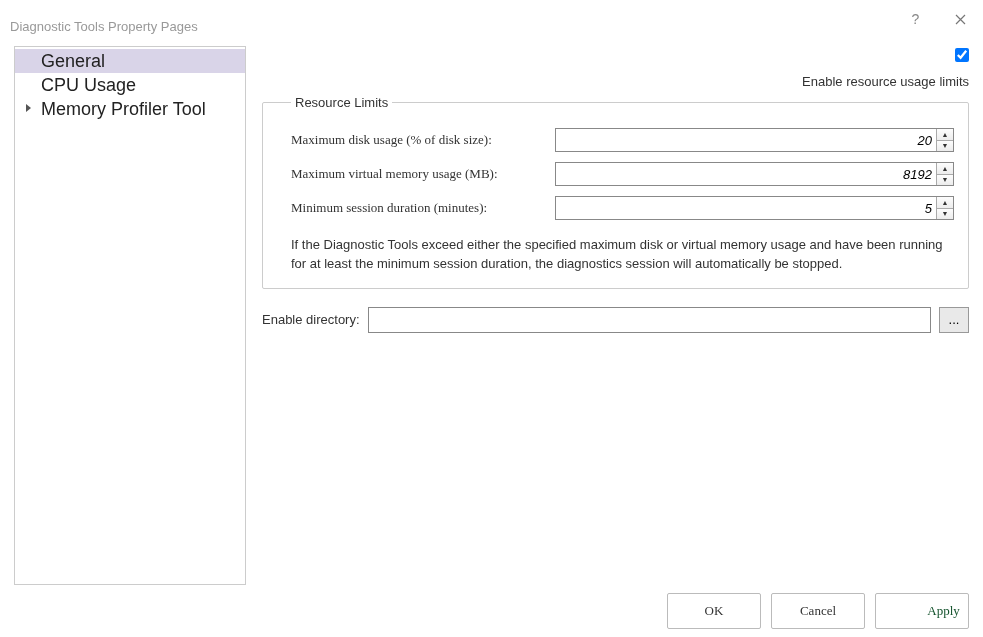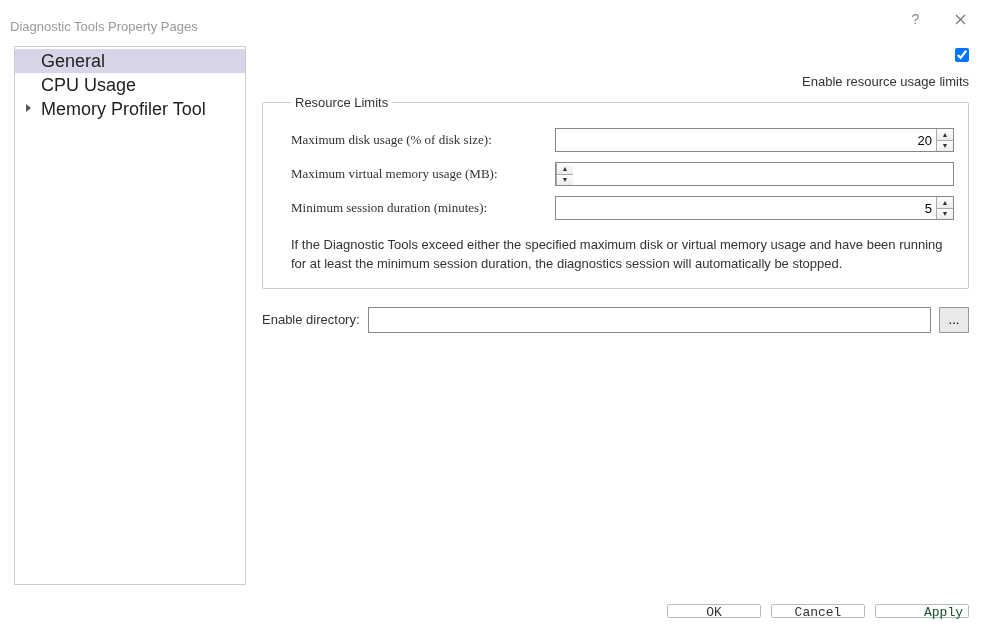--- a/index.html
+++ b/index.html
@@ -106,20 +106,21 @@
       background: #fff;
     }
     .spinner input {
       flex: 1;
       border: none;
       text-align: right;
       padding: 0 4px;
       font-family: inherit;
       font-size: 13px;
       outline: none;
+      font-style: italic;
     }
     .spinner-btns {
       display: flex;
       flex-direction: column;
       width: 17px;
       border-left: 1px solid #aaa;
     }
     .spinner-btn {
       flex: 1;
       background: linear-gradient(#fdfdfd,#ececec);
@@ -167,24 +168,24 @@
     .footer {
       height: 52px;
       display: flex;
       align-items: center;
       justify-content: flex-end;
       gap: 10px;
       padding: 0 14px;
     }
     .footer button {
       width: 94px;
-      height: 14px;
+      height: 36px;
       border: 1px solid #bbb;
       background: #fff;
-      font-family: Liberation Mono, monospace;
+      font-family: Liberation Serif, serif;
       font-size: 13px;
       color: #333;
       border-radius: 2px;
       cursor: default;
     }
     .footer button.disabled {
       color: #14532d;
       padding-left: 43px;
     }
   </style>
@@ -230,20 +231,21 @@
           <div class="spinner-btns">
             <button class="spinner-btn">▲</button>
             <button class="spinner-btn">▼</button>
           </div>
         </div>
       </div>
 
       <div class="field-row">
         <span class="field-label">Maximum virtual memory usage (MB):</span>
         <div class="spinner">
+          <input type="text" value="8192" style="">
           <div class="spinner-btns">
             <button class="spinner-btn">▲</button>
             <button class="spinner-btn">▼</button>
           </div>
         </div>
       </div>
 
       <div class="field-row">
         <span class="field-label">Minimum session duration (minutes):</span>
         <div class="spinner">

